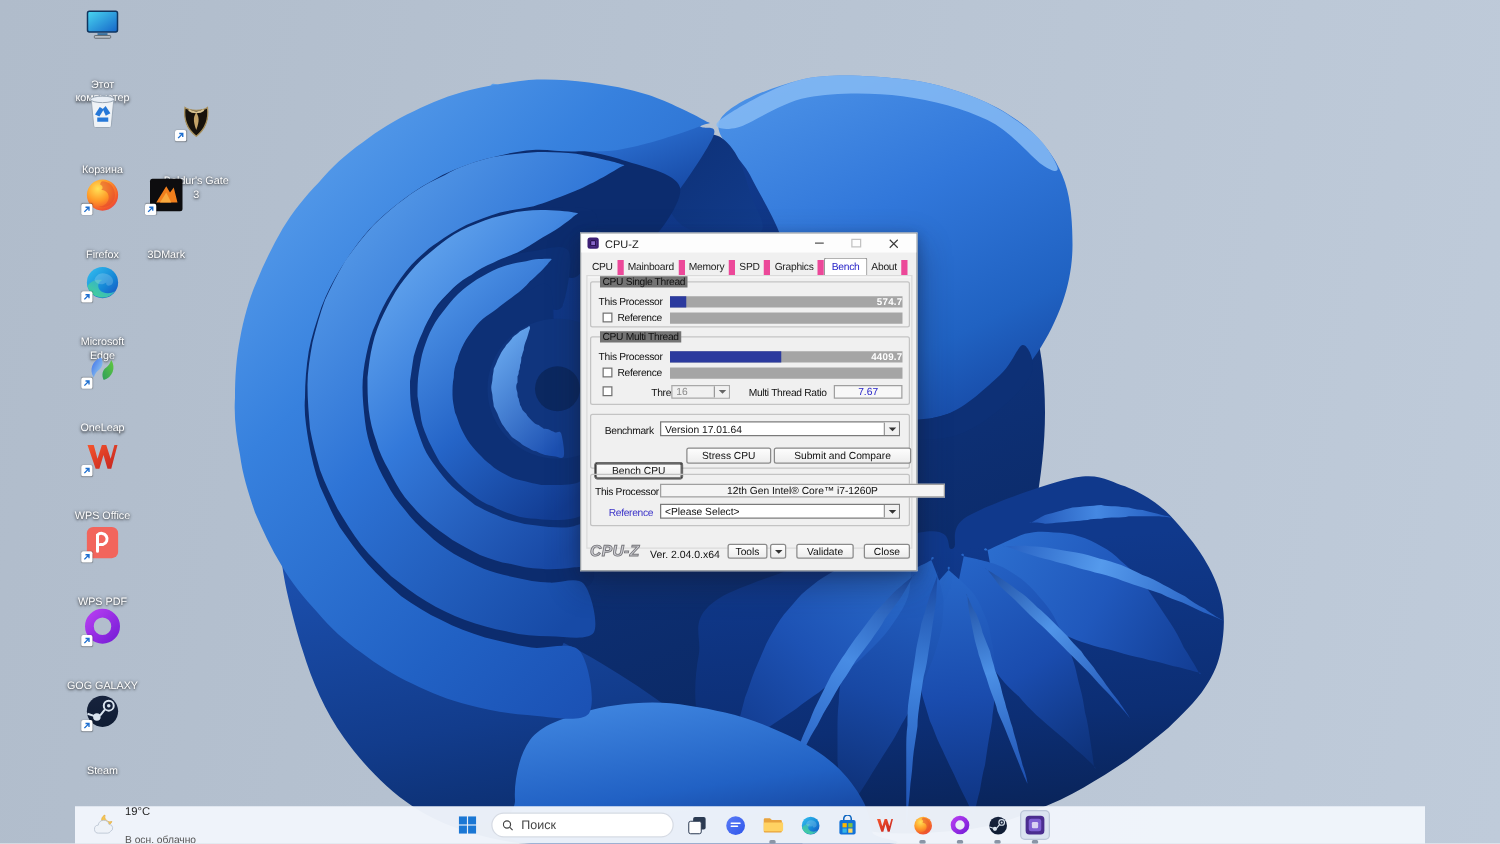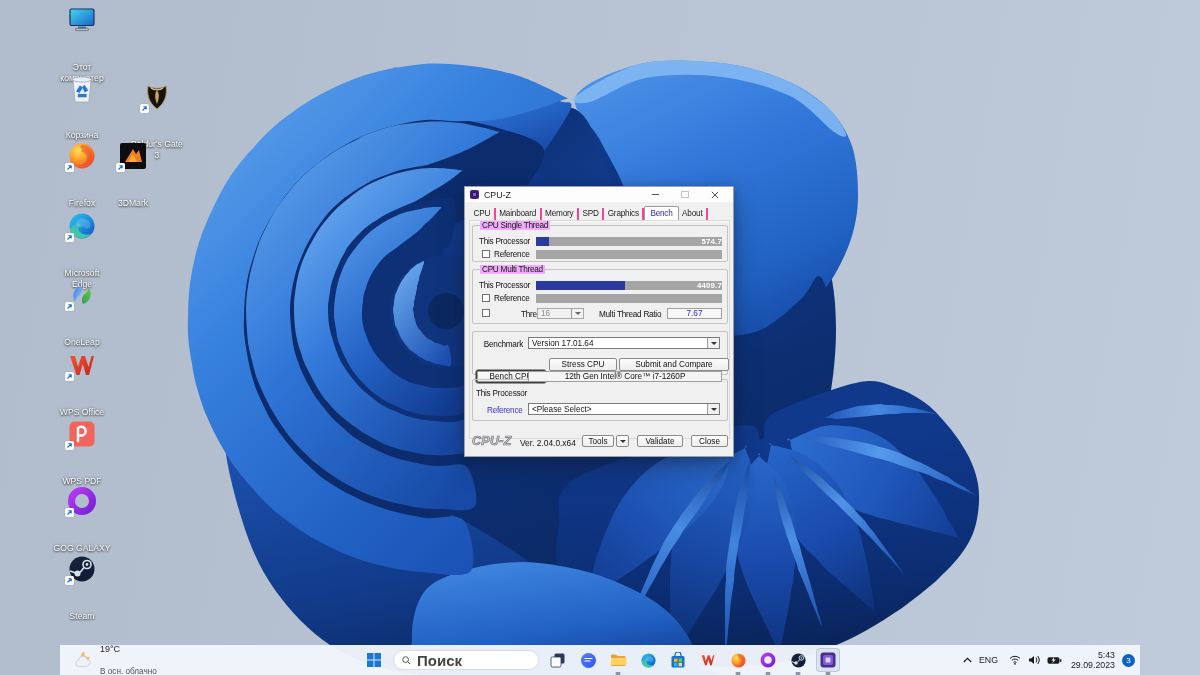--- a/index.html
+++ b/index.html
@@ -18,26 +18,26 @@
   .cpuz-titleicon { width:9px; height:9px; margin-left:5px; border-radius:2px; background:#3d1f75; position:relative; }
   .cpuz-titleicon::after{ content:""; position:absolute; inset:2px; border-radius:1px; background:#8666c8; box-shadow:inset 0 0 0 1px #2a1355; }
   .cpuz-titletext { font-size:8.8px; color:#1a1a1a; margin-left:5px; }
   .cpuz-caption-btns { position:absolute; right:3px; top:0; height:15px; display:flex; align-items:center; }
   .cap-btn { width:30px; height:15px; display:flex; align-items:center; justify-content:center; }
   .cap-min::after { content:""; width:7px; height:1px; background:#555; }
   .cap-max::after { content:""; width:6px; height:5px; border:1px solid #c2c2c2; }
   .cap-close svg { display:block; }
 
   .cpuz-tabs { position:absolute; left:5px; top:21px; height:12px; display:flex; align-items:flex-end; font-size:8.2px; color:#222; }
-  .tab { padding:1px 3.5px 2px 3.5px; letter-spacing:-0.2px; border-right:2px solid #ec4899; line-height:9px; white-space:nowrap; }
+  .tab { padding:1px 3.5px 2px 3.5px; letter-spacing:-0.2px; border-right:5px solid #ec4899; line-height:9px; white-space:nowrap; }
   .tab.sel { background:#fff; border:1px solid #9a9a9a; border-bottom:none; border-radius:2px 2px 0 0; color:#2824c8; padding:2px 5px 3px 5px; position:relative; top:1px; }
   .tabpage { position:absolute; left:4px; top:33px; width:261px; height:219px; background:#f0f0f0; border:1px solid #dadada; box-shadow:inset 0 1px 0 #fafafa; }
 
   .grp { position:absolute; border:1px solid #c3c3c3; border-radius:2px; }
-  .grp-label { position:absolute; top:-5px; left:7px; background:#f0abfc; padding:0 2px; font-size:8.2px; color:#111; line-height:9px; white-space:nowrap; letter-spacing:-0.25px; }
+  .grp-label { position:absolute; top:-5px; left:7px; background:#737373; padding:0 2px; font-size:8.2px; color:#111; line-height:9px; white-space:nowrap; letter-spacing:-0.25px; }
 
   .row-label { position:absolute; font-size:8.2px; color:#111; white-space:nowrap; letter-spacing:-0.25px; }
   .row-label.r { text-align:right; }
   .bar { position:absolute; height:9px; background:#a5a5a5; }
   .bar .fill { position:absolute; left:0; top:0; bottom:0; background:#2b3a9e; }
   .bar .val { position:absolute; inset:0; text-align:right; font-size:7.8px; font-weight:bold; color:#fff; line-height:9px; letter-spacing:.2px; }
   .chk { position:absolute; width:8px; height:8px; background:#fff; border:1px solid #707070; }
 
   .combo { position:absolute; background:#fff; border:1px solid #7a7a7a; font-size:8.2px; color:#111; display:flex; align-items:center; }
   .combo .txt { flex:1; padding-left:3px; white-space:nowrap; overflow:hidden; }
@@ -58,21 +58,21 @@
 
   .taskbar { position:absolute; left:60px; width:1080px; bottom:0; height:30px; background:rgba(241,245,251,.97); }
   .tb-weather { position:absolute; left:8px; top:0; height:30px; display:flex; align-items:center; gap:5px; padding:0 6px; }
   .tb-weather .t { font-size:9px; color:#1c1c1c; line-height:11px; }
   .tb-weather .c { font-size:8.2px; color:#555; line-height:10px;margin-top:12px; }
   .tb-center { position:absolute; left:299px; top:0; height:30px; display:flex; align-items:center; }
   .tb-icon { width:24px; height:24px; margin:0 3px; display:flex; align-items:center; justify-content:center; position:relative; border-radius:4px; }
   .tb-icon.active { background:rgba(215,224,238,.85); box-shadow:inset 0 0 0 1px rgba(160,172,195,.5); }
   .tb-dot { position:absolute; bottom:-2.5px; left:50%; transform:translateX(-50%); width:5px; height:2.2px; border-radius:1.2px; background:#8a95a6; }
   .tb-search { width:146px; height:20px; margin:0 4px; border-radius:10px; background:#fff; border:1px solid #d6dbe4; display:flex; align-items:center; gap:6px; padding:0 8px; }
-  .tb-search span { font-size:15px; color:#454545;font-weight:bold; }
+  .tb-search span { font-size:10px; color:#454545; }
   .tray { position:absolute; right:5px; top:0; height:30px; display:flex; align-items:center; gap:7px; }
   .tray .lang { font-size:8.8px; color:#1c1c1c; }
   .tray .clock { text-align:right; font-size:8.8px; color:#1c1c1c; line-height:10.5px; min-width:46px; }
   .badge { width:13px; height:13px; border-radius:50%; background:#0b62c4; color:#fff; font-size:8px; display:flex; align-items:center; justify-content:center; }
 </style>
 </head>
 <body>
 
 <div class="stage">
 
@@ -499,21 +499,21 @@
       <div class="arrowbox">
           <div class="tri"></div>
         </div>
     </div>
     <div class="btn default" style="left:11px; top:171px; width:70px; height:13px;margin-top:12px;">Bench CPU</div>
     <div class="btn" style="left:84px; top:171px; width:68px; height:13px;">Stress CPU</div>
     <div class="btn" style="left:154px; top:171px; width:110px; height:13px;">Submit and Compare</div>
 
     <div class="grp" style="left:7px; top:192px; width:256px; height:42px;"></div>
     <div class="row-label" style="left:11px; top:202px;">This Processor</div>
-    <div class="field" style="left:63px; top:184px; width:194px; height:11px;text-align:right;">12th Gen Intel® Core™ i7-1260P</div>
+    <div class="field" style="left:63px; top:200px; width:228px; height:11px;text-align:right;">12th Gen Intel® Core™ i7-1260P</div>
     <div class="row-label" style="left:22px; top:219px; color:#3a32c8;">Reference</div>
     <div class="combo" style="left:63px; top:216px; width:192px; height:12px;">
       <div class="txt">&lt;Please Select&gt;</div>
       <div class="arrowbox">
           <div class="tri"></div>
         </div>
     </div>
 
     <div class="cpuz-footer">
       <div class="cpuz-logo">CPU-Z</div>
@@ -665,39 +665,15 @@
       <div class="tb-icon active">
           <svg width="16" height="16" viewBox="0 0 16 16">
   <rect x="0.5" y="0.5" width="15" height="15" rx="3" fill="#4a2d8f"></rect>
   <rect x="3" y="3" width="10" height="10" rx="2" fill="#7e5fd2"></rect>
   <rect x="5.5" y="5.5" width="5" height="5" rx="1" fill="#d9d2f2"></rect>
 </svg>
           <div class="tb-dot"></div>
         </div>
     </div>
 
-    <div class="tray">
-      <svg width="9" height="6" viewBox="0 0 9 6">
-          <path d="M0.8,5 L4.5,1.4 L8.2,5" stroke="#1c1c1c" stroke-width="1.2" fill="none"></path>
-        </svg>
-      <div class="lang">ENG</div>
-      <svg width="12" height="10" viewBox="0 0 12 10" style="margin-left:4px;">
-        <path d="M1,3.4 a7,7 0 0,1 10,0 M2.8,5.4 a4.5,4.5 0 0,1 6.4,0 M4.6,7.4 a2,2 0 0,1 2.8,0" stroke="#1c1c1c" stroke-width="1" fill="none"></path>
-          <circle cx="6" cy="8.8" r="0.9" fill="#1c1c1c"></circle>
-      </svg>
-      <svg width="12" height="10" viewBox="0 0 12 10">
-        <path d="M1,3.5 h2 l3,-2.6 v8.2 l-3,-2.6 h-2 z" fill="#1c1c1c"></path>
-        <path d="M8,2.5 a4,4 0 0,1 0,5 M9.7,1 a6.5,6.5 0 0,1 0,8" stroke="#1c1c1c" stroke-width="1" fill="none"></path>
-      </svg>
-      <svg width="15" height="9" viewBox="0 0 15 9">
-        <rect x="0.5" y="1.2" width="12" height="6.6" rx="1.8" fill="#1c1c1c"></rect>
-        <rect x="13" y="3.1" width="1.4" height="2.8" rx="0.7" fill="#1c1c1c"></rect>
-        <path d="M7.2,1 l-2.8,3.4 h2 l-1.4,3.2 l3.8,-4 h-2.1 z" fill="#fff" opacity="0.95"></path>
-      </svg>
-      <div class="clock">
-        <div>5:43</div>
-        <div>29.09.2023</div>
-      </div>
-      <div class="badge">3</div>
-    </div>
   </div>
 
 </div>
 
 </body></html>

